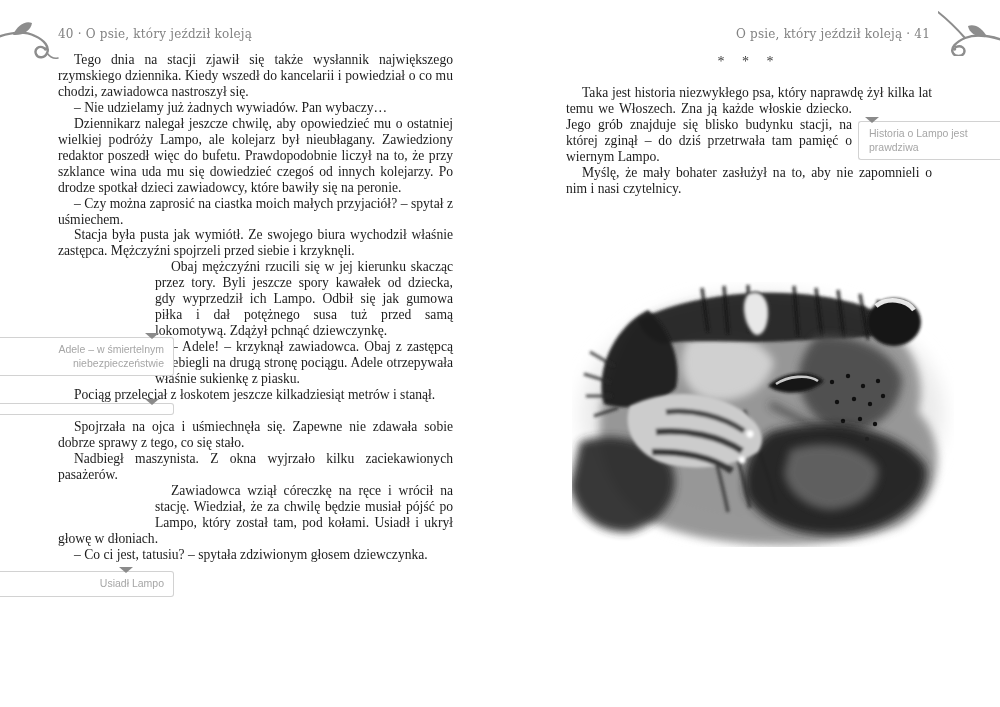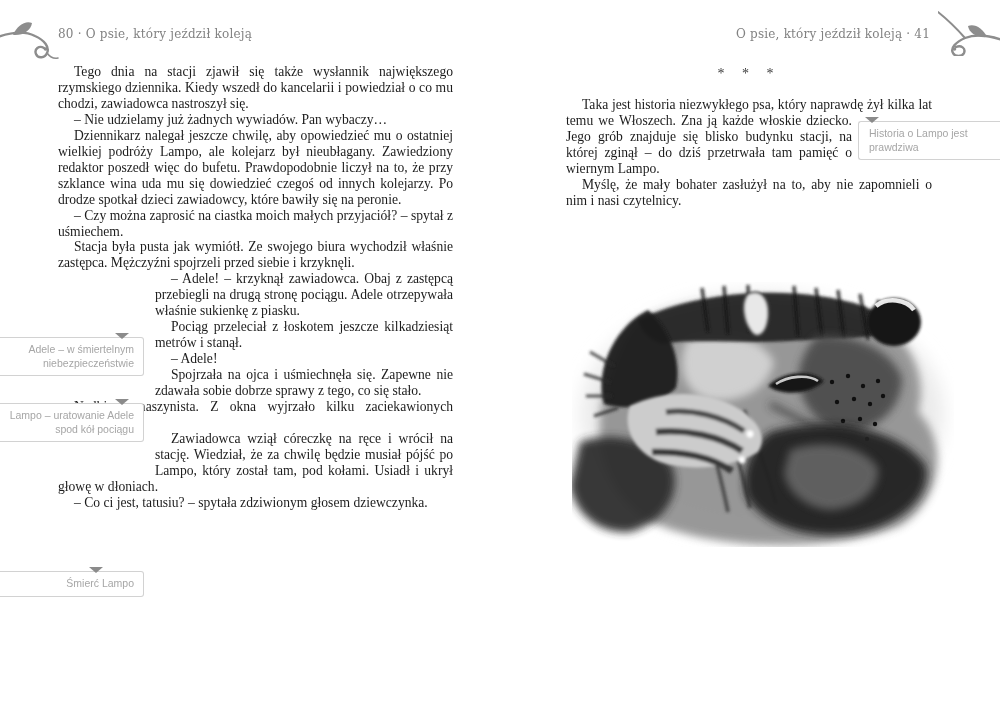--- a/index.html
+++ b/index.html
@@ -12,40 +12,40 @@
     position:absolute;top:27px;font-family:"DejaVu Serif",serif;
     font-size:12px;color:#828282;letter-spacing:.2px;white-space:nowrap;
   }
   .runhead.left{left:58px;}
   .runhead.right{right:70px;}
   
   .flourish{position:absolute;}
   .flourish.tl{left:0;top:16px;}
   .flourish.tr{right:0;top:10px;}
   
-  .textcol{position:absolute;top:64px;font-size:13.6px;line-height:15.95px;}
+  .textcol{position:absolute;top:52px;font-size:13.6px;line-height:15.95px;}
   .textcol.leftcol{left:58px;width:395px;}
   .textcol.rightcol{left:566px;width:366px;}
   .p{margin:0;text-align:justify;text-indent:16px;}
   .sp{display:block;}
   .sp-tall{float:left;width:97px;height:126px;}
   .sp-short{float:left;width:97px;height:46px;}
   .sp-right{float:right;width:80px;height:46px;}
   .stars{
     text-align:center;font-size:14px;letter-spacing:7px;color:#3a3a3a;
     margin:2px 0 15px 0;text-indent:0;
   }
   
   .mnote{
     position:absolute;box-sizing:border-box;background:#ffffff;
     font-family:"Liberation Sans",sans-serif;font-size:10.5px;
     line-height:13.5px;color:#a6a6a6;
   }
   .mnote.mleft{
-    left:0;width:144px;text-align:right;padding:5px 9px 5px 6px;
+    left:0;width:174px;text-align:right;padding:5px 9px 5px 6px;
     border:1px solid #d2d2d2;border-left:none;border-radius:0 3px 3px 0;
   }
   .mnote.mright{
     left:858px;width:142px;text-align:left;padding:5px 6px 5px 10px;
     border:1px solid #d2d2d2;border-right:none;border-radius:3px 0 0 3px;
   }
   .mnote .tri{
     position:absolute;top:-5px;width:0;height:0;
     border-left:7px solid transparent;border-right:7px solid transparent;
     border-top:6px solid #8b8b8b;
@@ -75,50 +75,50 @@
     <g transform="scale(-1,1) translate(-62,0)">
       <g fill="none" stroke="#8d8d8d" stroke-width="2.4" stroke-linecap="round">
         <path d="M-2,30 C12,25 25,24 35,28 C44,32 50,38 47,43 C45,47 38,47 36,43 C34,38 39,35 44,37"></path>
         <path d="M35,28 C42,20 52,10 62,2" stroke-width="2"></path>
       </g>
       <path d="M13,27 C17,18 26,13 32,16 C31,23 23,28 13,27 Z" fill="#8d8d8d"></path>
       <circle cx="45.5" cy="39" r="1.8" fill="#8d8d8d"></circle>
     </g>
   </svg>
 
-  <div class="runhead left">80 · O psie, który jeździł koleją</div>
+  <div class="runhead left">40 · O psie, który jeździł koleją</div>
   <div class="runhead right">O psie, który jeździł koleją · 41</div>
 
   <div class="textcol leftcol">
     <p class="p">Tego dnia na stacji zjawił się także wysłannik największego rzymskiego dziennika. Kiedy wszedł do kancelarii i powiedział o co mu chodzi, zawiadowca nastroszył się.</p>
     <p class="p">– Nie udzielamy już żadnych wywiadów. Pan wybaczy…</p>
     <p class="p">Dziennikarz nalegał jeszcze chwilę, aby opowiedzieć mu o ostatniej wielkiej podróży Lampo, ale kolejarz był nieubłagany. Zawiedziony redaktor poszedł więc do bufetu. Prawdopodobnie liczył na to, że przy szklance wina uda mu się dowiedzieć czegoś od innych kolejarzy. Po drodze spotkał dzieci zawiadowcy, które bawiły się na peronie.</p>
     <p class="p">– Czy można zaprosić na ciastka moich małych przyjaciół? – spytał z uśmiechem.</p>
     <p class="p">Stacja była pusta jak wymiótł. Ze swojego biura wychodził właśnie zastępca. Mężczyźni spojrzeli przed siebie i krzyknęli.</p>
     <p class="p"><span class="sp sp-tall"></span></p>
+    <p class="p">Obaj mężczyźni rzucili się w jej kierunku skacząc przez tory. Byli jeszcze spory kawałek od dziecka, gdy wyprzedził ich Lampo. Odbił się jak gumowa piłka i dał potężnego susa tuż przed samą lokomotywą. Zdążył pchnąć dziewczynkę.</p>
     <p class="p">– Adele! – krzyknął zawiadowca. Obaj z zastępcą przebiegli na drugą stronę pociągu. Adele otrzepywała właśnie sukienkę z piasku.</p>
     <p class="p">Pociąg przeleciał z łoskotem jeszcze kilkadziesiąt metrów i stanął.</p>
     <p class="p">– Adele!</p>
     <p class="p">Spojrzała na ojca i uśmiechnęła się. Zapewne nie zdawała sobie dobrze sprawy z tego, co się stało.</p>
     <p class="p">Nadbiegł maszynista. Z okna wyjrzało kilku zaciekawionych pasażerów.</p>
     <p class="p"><span class="sp sp-short"></span><span>Zawiadowca wziął córeczkę na ręce i wrócił na stację. Wiedział, że za chwilę będzie musiał pójść po Lampo, który został tam, pod kołami. Usiadł i ukrył głowę w dłoniach.</span></p>
     <p class="p">– Co ci jest, tatusiu? – spytała zdziwionym głosem dziewczynka.</p>
   </div>
 
   <div class="mnote mleft mnote1">
     <span class="tri"></span>
     <span>Adele – w śmiertelnym niebezpieczeństwie</span>
   </div>
   <div class="mnote mleft mnote2">
     <span class="tri"></span>
-    <span>Lampo – uratowanie Adele spod kół pociągu</span>
   </div>
   <div class="mnote mleft mnote3">
     <span class="tri"></span>
-    <span>Śmierć Lampo</span>
+    <span>Usiadł Lampo</span>
   </div>
 
   <div class="textcol rightcol">
     <div class="stars">* * *</div>
     <p class="p"><span>Taka jest historia niezwykłego psa, który naprawdę żył kilka lat temu</span><span class="sp sp-right"></span> <span>we Włoszech. Zna ją każde włoskie dziecko. Jego grób znajduje się blisko budynku stacji, na której zginął – do dziś przetrwała tam pamięć o wiernym Lampo.</span></p>
     <p class="p">Myślę, że mały bohater zasłużył na to, aby nie zapomnieli o nim i nasi czytelnicy.</p>
   </div>
 
   <div class="mnote mright mnoteR">
     <span class="tri"></span>

